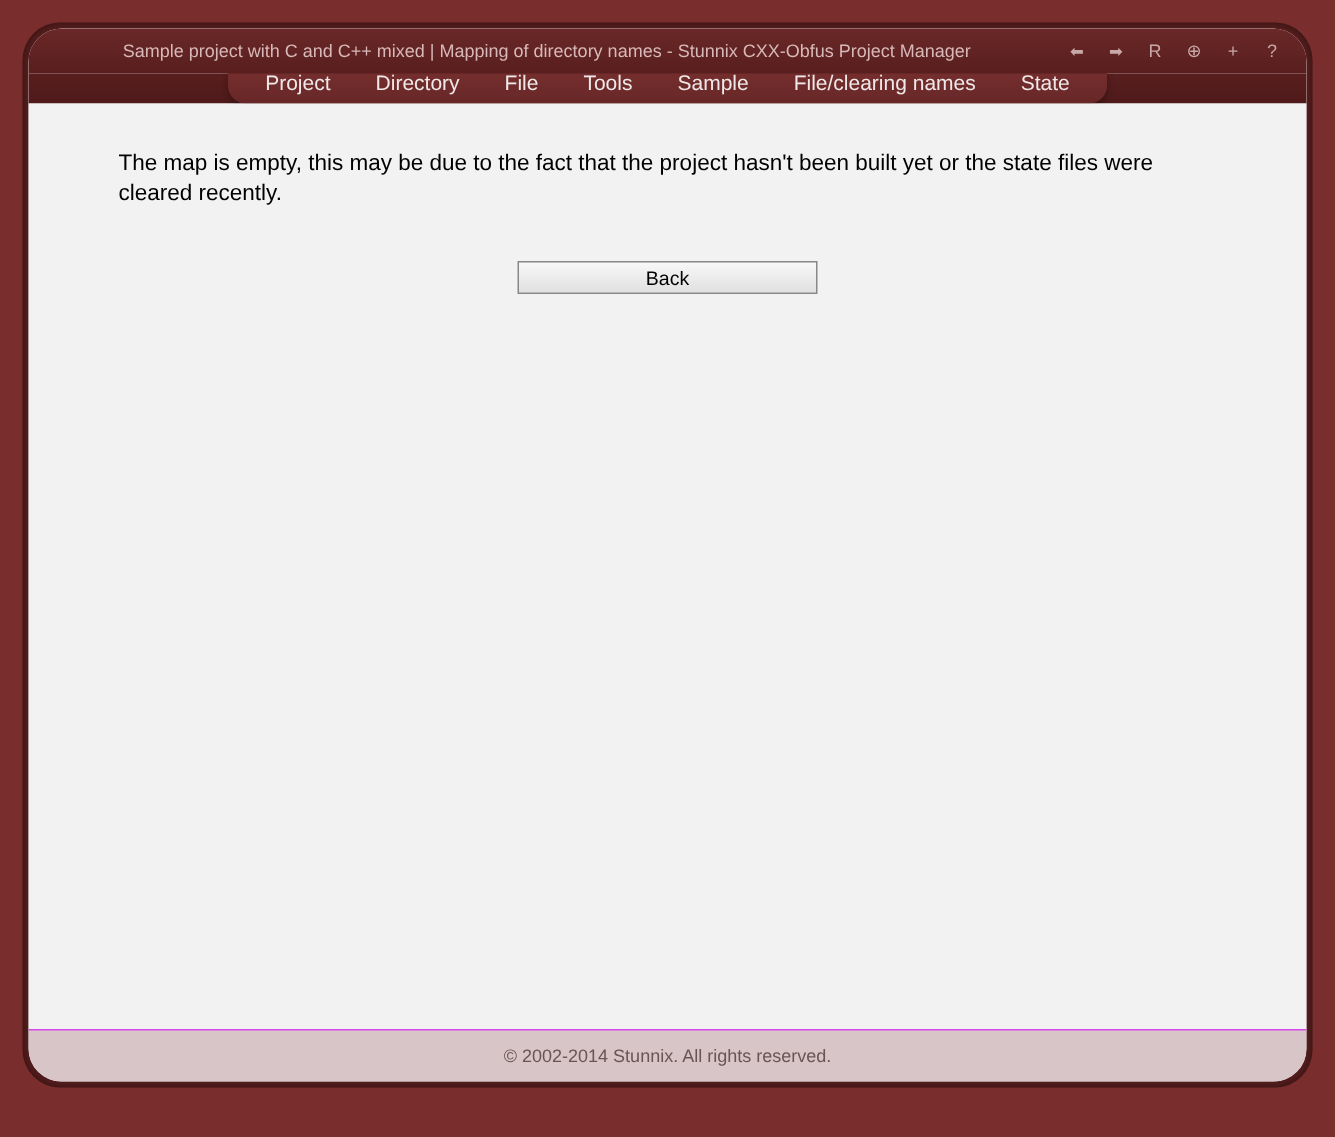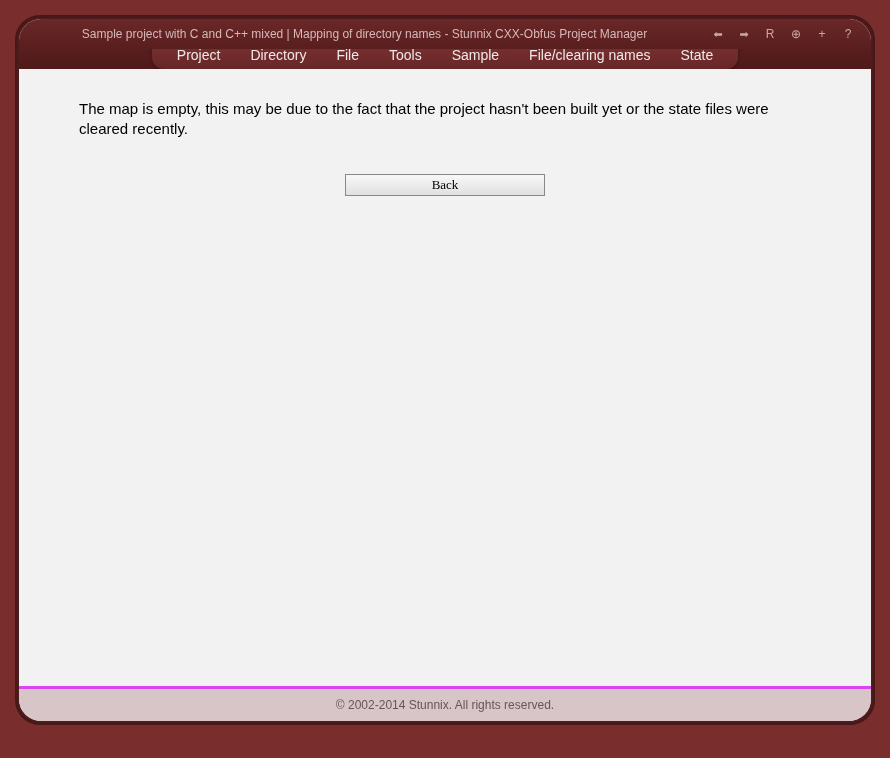--- a/index.html
+++ b/index.html
@@ -99,31 +99,31 @@
     .back-button-wrap {
       text-align: center;
     }
     .back-button {
       width: 200px;
       height: 22px;
       background: linear-gradient(to bottom, #f8f8f8 0%, #e0e0e0 100%);
       border: 1px solid #888;
       font-size: 13px;
       cursor: pointer;
-      font-family: Liberation Serif, serif;
+      font-family: Liberation Sans, sans-serif;
     }
     .footer {
       background: #d8c5c7;
       height: 35px;
       display: flex;
       align-items: center;
       justify-content: center;
       color: #6a5555;
       font-size: 12px;
-      border-top: 3px solid #d946ef;
+      border-top: 1px solid #d946ef;
     }
     .arrow-left::before { content: "⬅"; font-size: 11px;}
     .arrow-right::before { content: "➡"; font-size: 11px;}
   </style>
 </head>
 <body>
 
 <div class="window-frame">
   <div class="window-inner">
 

